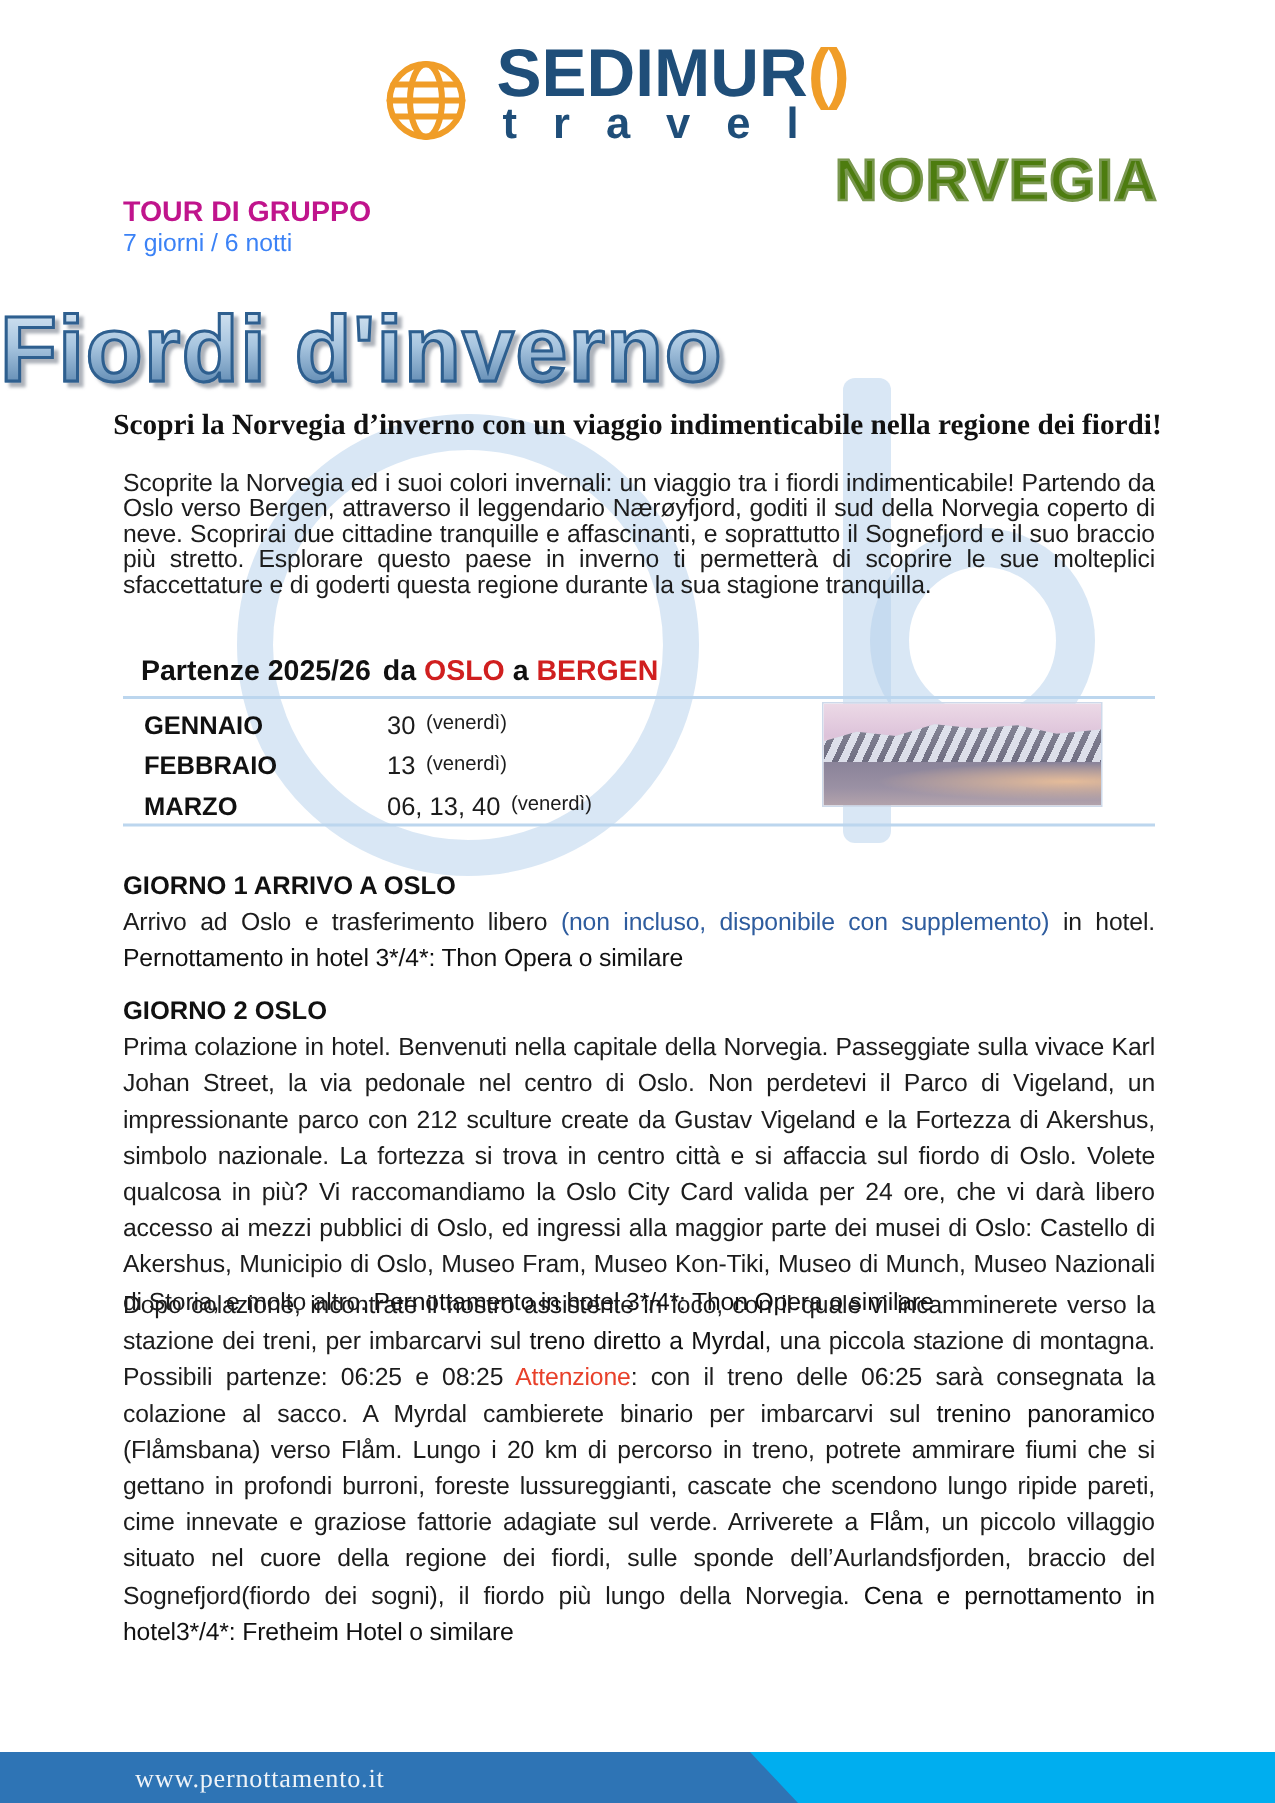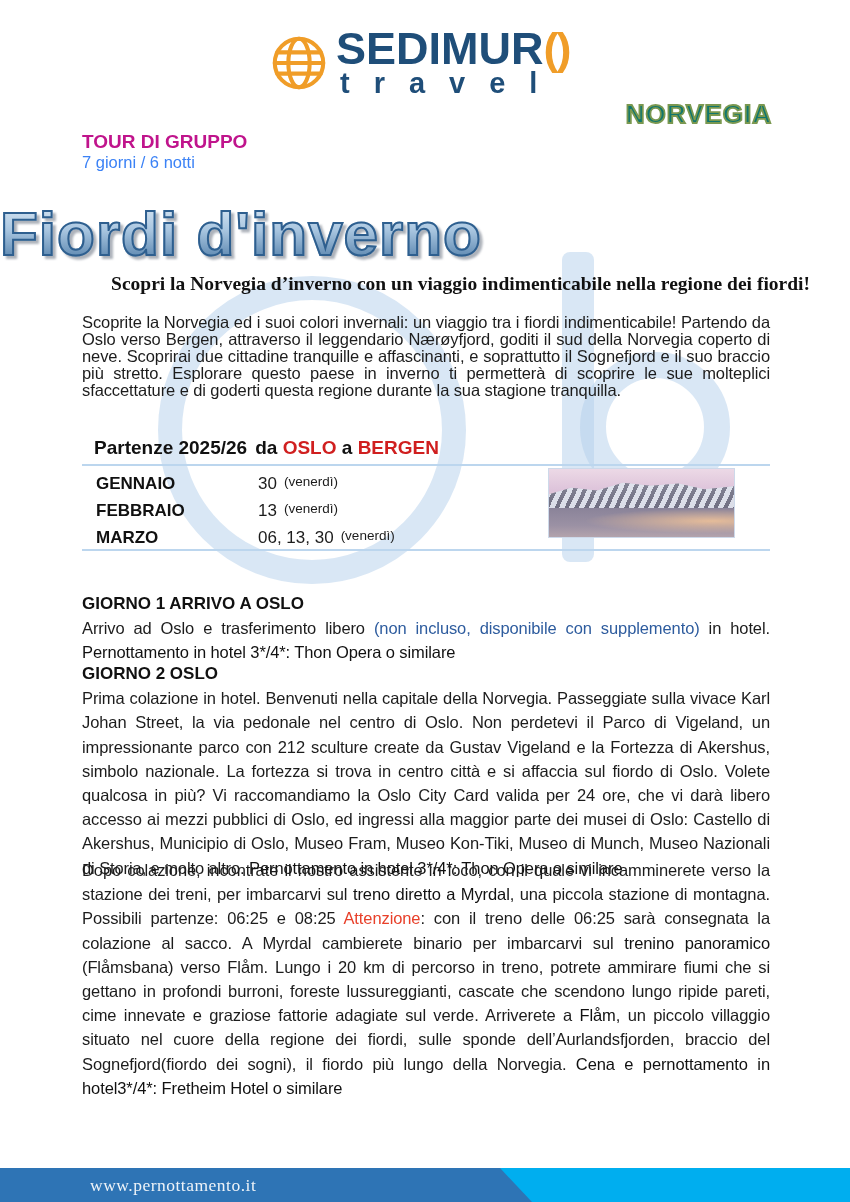--- a/index.html
+++ b/index.html
@@ -19,45 +19,45 @@
   
   .watermark{z-index:0;inset:0}
   .wm-ring{position:absolute;left:158px;top:276px;width:308px;height:308px;
     border:24px solid rgba(180,208,236,.5);border-radius:50%}
   .wm-bar{position:absolute;left:562px;top:252px;width:32px;height:310px;
     background:rgba(180,208,236,.5);border-radius:8px}
   .wm-bowl{position:absolute;left:580px;top:352px;width:150px;height:150px;
     border:26px solid rgba(180,208,236,.5);border-radius:50%}
 
   
-  .brand{left:268px;top:26px;display:flex;align-items:flex-start;gap:6px}
+  .brand{left:253px;top:26px;display:flex;align-items:flex-end;gap:16px}
   .globe{width:62px;height:62px;margin-top:6px}
   .brand-line1{font-size:45px;font-weight:bold;color:var(--logo-blue);line-height:46px;letter-spacing:0}
   .brand-line1 .parens{color:var(--logo-orange);letter-spacing:-2px}
   .brand-line2{font-size:29px;font-weight:bold;color:var(--logo-blue);
     letter-spacing:24px;margin-top:-4px;margin-left:4px;line-height:30px}
 
-  .country{right:78px;top:99px;font-size:26px;font-weight:bold;letter-spacing:1px;
-    color:#0f766e;-webkit-text-stroke:1.8px var(--norvegia-green);
+  .country{right:78px;top:99px;font-size:39px;font-weight:bold;letter-spacing:1px;
+    color:#4d7c0f;-webkit-text-stroke:1.8px var(--norvegia-green);
     font-family:"Liberation Sans",sans-serif}
 
   .tour-meta{left:82px;top:131px}
   .tour-type{font-size:19px;font-weight:bold;color:var(--accent-magenta);line-height:21px}
   .tour-duration{font-size:16.5px;color:#3b82f6;line-height:21px}
 
   
   .doc-title{
     left:0;top:198px;width:100%;font-size:62px;font-weight:bold;
     letter-spacing:1px;
     background:linear-gradient(180deg,#e3eef8 0%,#a9c6e0 45%,#41719f 100%);
     -webkit-background-clip:text;background-clip:text;color:transparent;
     -webkit-text-stroke:2px var(--title-blue);
     filter:drop-shadow(3px 3px 1px rgba(105,115,130,.55));
   }
-  .subtitle{left:40px;top:273px;width:770px;text-align:right;
+  .subtitle{left:40px;top:273px;width:770px;text-align:center;
     font-family:"Liberation Serif",serif;font-weight:bold;font-size:19.5px;color:#111}
 
   .intro{left:82px;top:314px;width:688px;font-size:16.5px;line-height:17px;
     text-align:justify;letter-spacing:-0.1px;color:#1c1c1c}
 
   
   .departures{left:82px;top:437px;width:688px;height:116px}
   .dep-header{font-size:19px;font-weight:bold;color:#111;padding-left:12px}
   .dep-route{margin-left:8px}
   .dep-route .red{color:var(--route-red)}
@@ -79,21 +79,21 @@
       repeating-linear-gradient(115deg,rgba(70,70,90,.55) 0 4px,rgba(225,228,238,.9) 4px 9px),
       linear-gradient(180deg,#d8dbe6,#9b97ab);
     clip-path:polygon(0 100%,0 48%,12% 30%,26% 38%,40% 16%,55% 24%,70% 18%,84% 34%,100% 26%,100% 100%)}
   .photo-water{position:absolute;left:0;bottom:0;width:100%;height:43%;
     background:
       radial-gradient(ellipse at 88% 45%,rgba(243,196,152,.85) 0%,rgba(243,196,152,0) 55%),
       linear-gradient(180deg,#8a8399 0%,#9b91a4 60%,#b3a3ac 100%)}
 
   
   .day{left:82px;width:688px}
-  .day.d1{top:592px}.day.d2{top:662px}.day.d3{top:858px}
+  .day.d1{top:579px}.day.d2{top:662px}.day.d3{top:858px}
   .day h3{font-size:17px;font-weight:bold;color:#111;line-height:24.2px;white-space:pre-wrap}
   .day p{font-size:16.5px;line-height:24.2px;text-align:justify;
     letter-spacing:-0.1px;color:#1c1c1c}
   .run-b{font-weight:normal;color:#111}
   .run-blue{color:var(--note-blue)}
   .run-red{color:var(--warning-red)}
 
   
   .footer{left:0;bottom:0;width:850px;height:34px;background:var(--footer-light-blue)}
   .footer-dark{position:absolute;left:0;top:0;width:540px;height:34px;
@@ -154,21 +154,21 @@
         <span class="dep-dates">30</span>
         <span class="dep-note">(venerdì)</span>
       </div>
       <div class="dep-row">
         <span class="dep-month">FEBBRAIO</span>
         <span class="dep-dates">13</span>
         <span class="dep-note">(venerdì)</span>
       </div>
       <div class="dep-row">
         <span class="dep-month">MARZO</span>
-        <span class="dep-dates">06, 13, 30</span>
+        <span class="dep-dates">06, 13, 40</span>
         <span class="dep-note">(venerdì)</span>
       </div>
     </div>
 
     <div class="photo">
       <div class="photo-sky"></div>
       <div class="photo-mountain"></div>
       <div class="photo-water"></div>
     </div>
 

